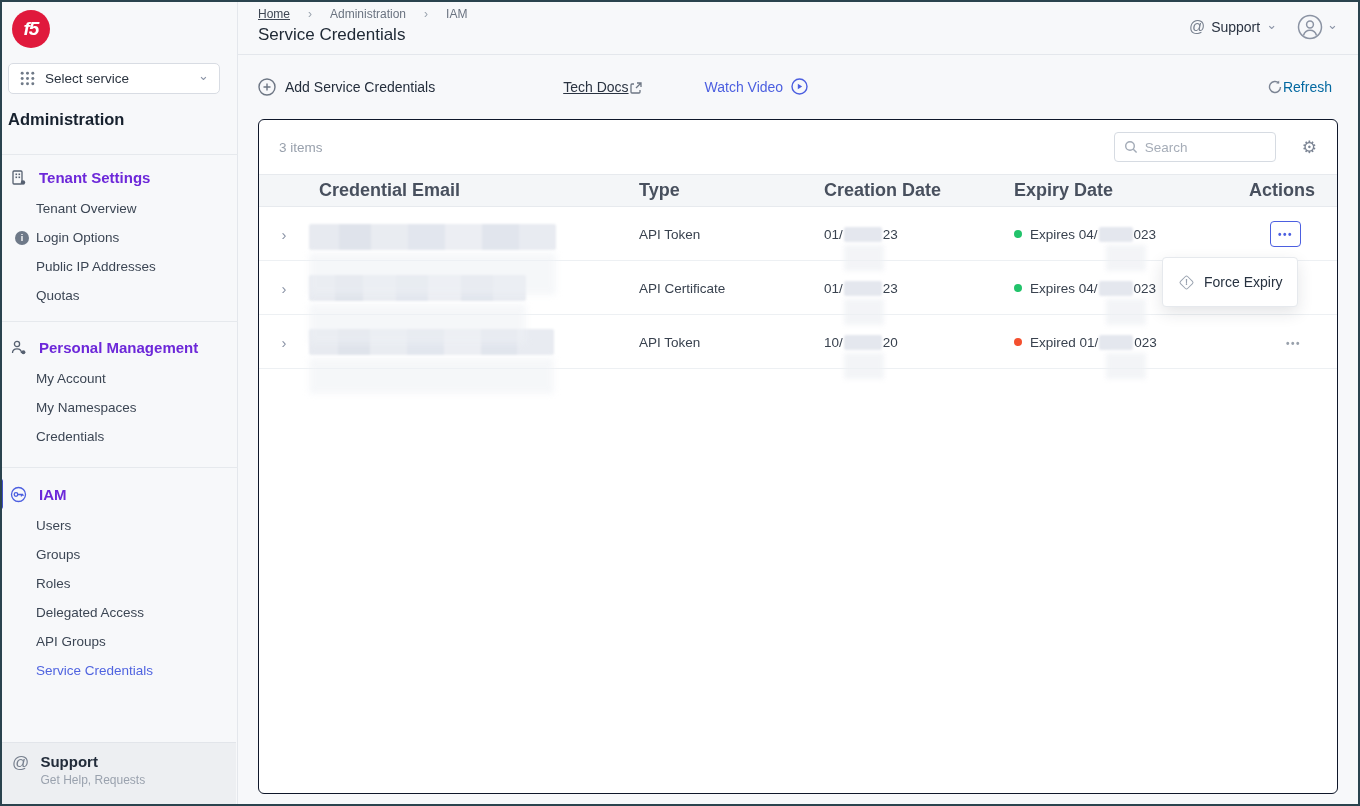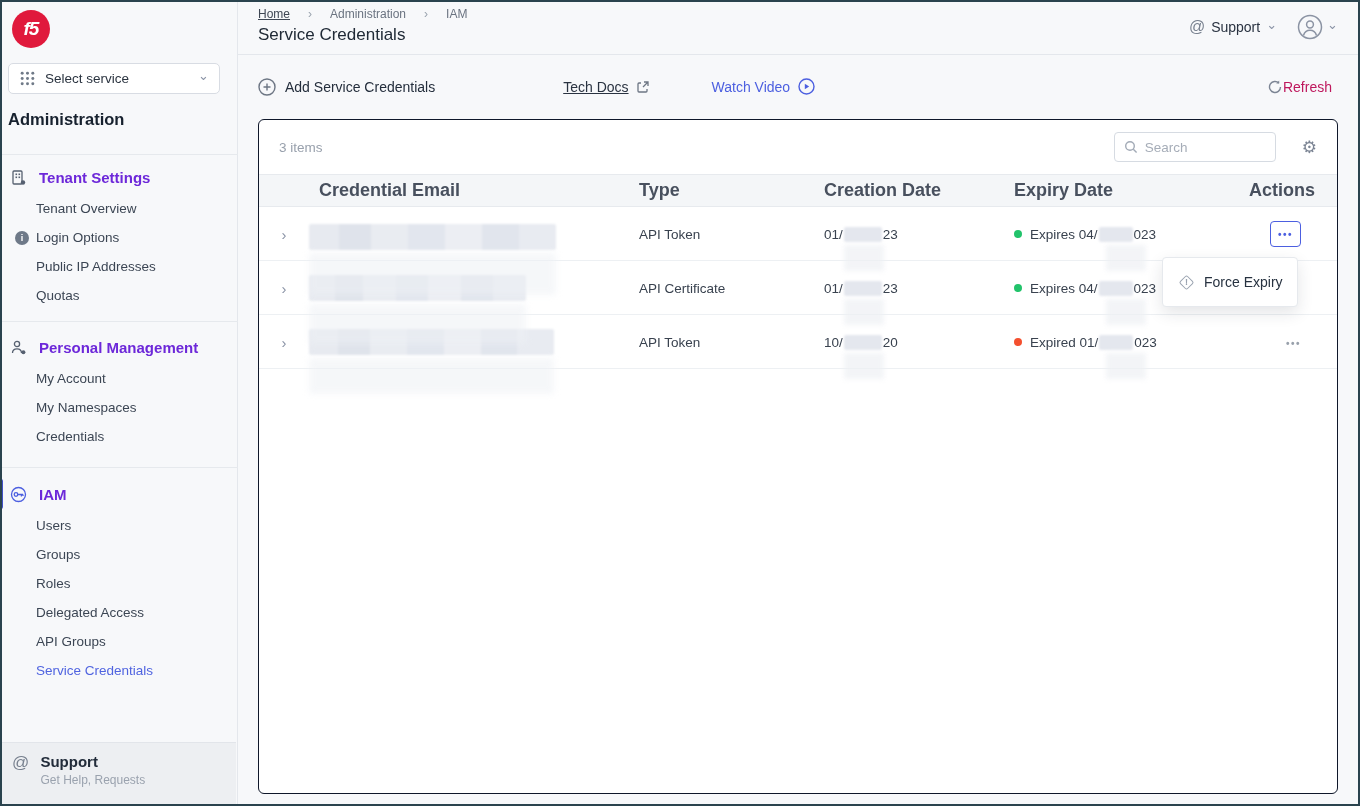--- a/index.html
+++ b/index.html
@@ -38,23 +38,23 @@
   .top-right { position:absolute; right:22px; top:14px; display:flex; align-items:center; gap:20px; }
   .tb-support { display:flex; align-items:center; gap:6px; cursor:pointer; font-size:14px; color:#2a3341; }
   .tb-support .at { font-size:16px; color:#78818f; }
   .chev-down::before { content:"⌄"; color:#8a93a6; font-size:13px; line-height:6px; display:inline-block; transform:translateY(-3px); }
   .avatar-wrap { display:flex; align-items:center; gap:4px; cursor:pointer; }
 
   
   .content { position:absolute; left:238px; top:55px; right:0; bottom:0; background:#f7f8fa; }
   .toolbar { height:63px; display:flex; align-items:center; padding:0 28px 0 20px; }
   .tb-add { display:flex; align-items:center; gap:9px; font-size:14px; color:#242e3c; cursor:pointer; }
-  .tb-docs { margin-left:128px; font-size:14px; color:#2a3341; text-decoration:underline; cursor:pointer; display:flex; align-items:center; gap:7px; }
+  .tb-docs { margin-left:128px; font-size:14px; color:#2a3341; text-decoration:underline; cursor:pointer; display:flex; align-items:flex-end; }
   .tb-video { margin-left:62px; font-size:14px; color:#4c5fe0; cursor:pointer; display:flex; align-items:center; gap:8px; }
-  .tb-refresh { margin-left:auto; font-size:14px; color:#be185d; cursor:pointer; display:flex; align-items:center; }
+  .tb-refresh { margin-left:auto; font-size:14px; color:#0369a1; cursor:pointer; display:flex; align-items:center; }
 
   .card { margin:1px 22px 13px 20px; height:675px; background:#fff; border:1px solid #0f172a; border-radius:6px; overflow:visible; position:relative; }
   .card-head { height:54px; display:flex; align-items:center; padding:0 20px; }
   .items-count { font-size:13.5px; color:#98a0ac; }
   .search-box { margin-left:auto; width:162px; height:30px; border:1px solid #d6dbe2; border-radius:4px; background:#fff; display:flex; align-items:center; padding:0 9px; gap:7px; }
   .search-box input { border:none; outline:none; width:110px; font-size:13.5px; color:#39424f; font-family:inherit; background:transparent; }
   .search-box input::placeholder { color:#a6adb8; }
   .gear { margin-left:26px; font-size:17px; color:#7c8594; cursor:pointer; }
 
   .tgrid { display:grid; grid-template-columns:50px 330px 185px 190px 235px 1fr; align-items:center; }

